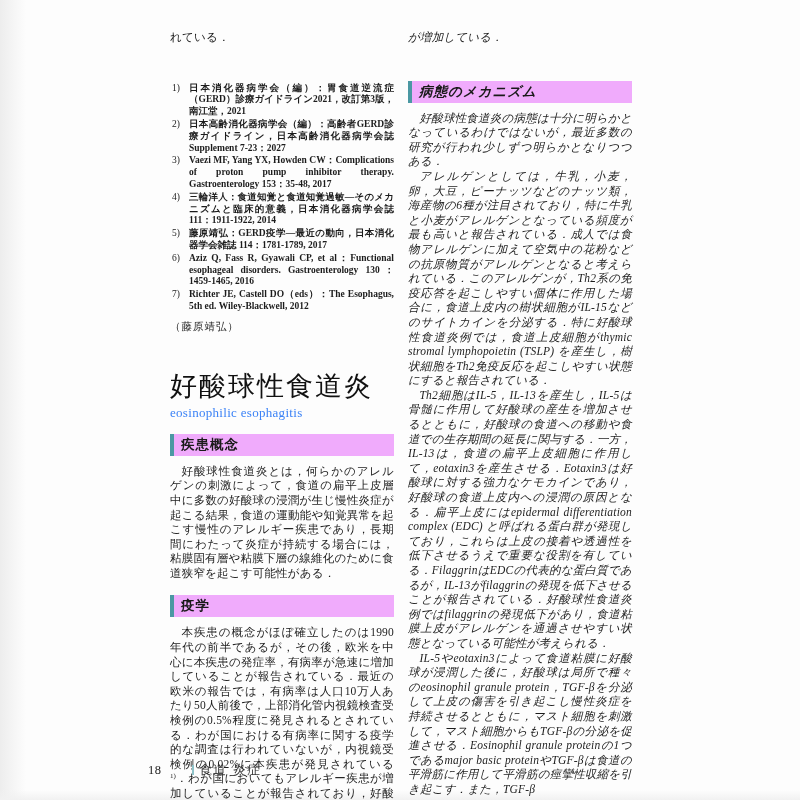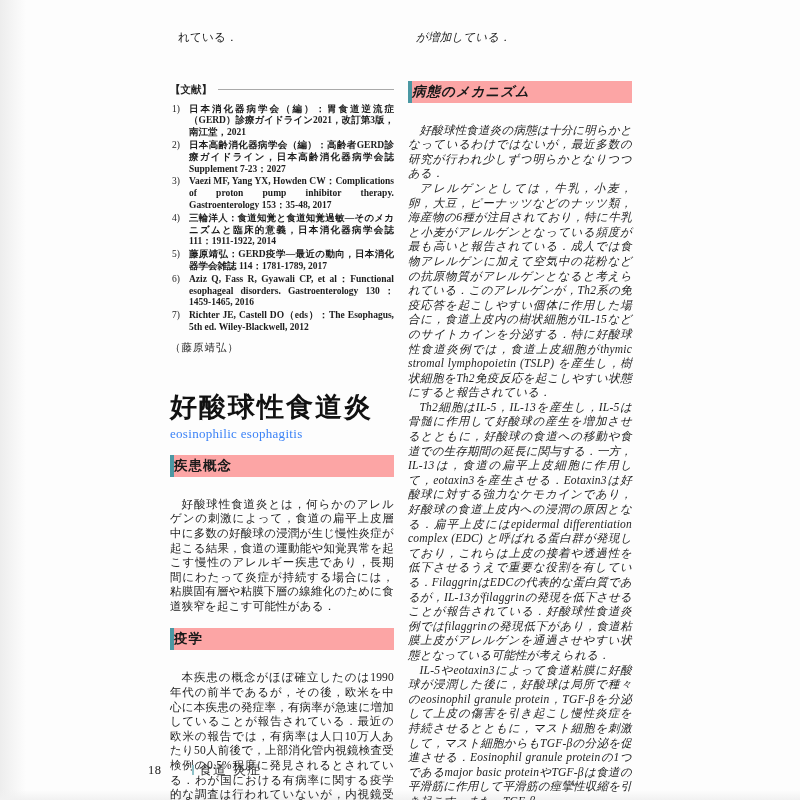--- a/index.html
+++ b/index.html
@@ -36,21 +36,21 @@
   .col-right { left: 408px; font-style: italic; }
 
   .body-text {
     margin: 0;
     font-size: 11.5px;
     line-height: 14.6px;
     text-align: justify;
     letter-spacing: 0.2px;
   }
   .indent { text-indent: 1em; }
-  .carryover { text-indent: 0; margin-left: 8px; }
+  .carryover { text-indent: 0; }
 
   
   .ref-block { margin-top: 38px; }
   .ref-header {
     display: flex;
     align-items: center;
     gap: 6px;
   }
   .ref-heading {
     font-family: "Liberation Sans", "DejaVu Sans", sans-serif;
@@ -85,45 +85,46 @@
     margin: 7px 0 0 0;
     font-size: 10.5px;
     letter-spacing: 1px;
   }
 
   
   .article-title-block { margin-top: 36px; }
   .article-title {
     margin: 0;
     font-size: 27px;
-    font-weight: 700;
+    font-weight: 400;
     letter-spacing: 2px;
     line-height: 32px;
     color: #111;
   }
   .article-subtitle {
     margin-top: 3px;
     font-size: 13px;
     color: #3b82f6;
     letter-spacing: 0.3px;
   }
 
   
   .section-header {
     margin-top: 13px;
-    background: #fca5a5;
+    background: #f0abfc;
     border-left: 4px solid #4b98a3;
     font-family: "Liberation Sans", "DejaVu Sans", sans-serif;
     font-weight: bold;
     font-size: 13.5px;
     line-height: 22px;
+    padding-left: 7px;
     color: #1a1a1a;
     letter-spacing: 1px;
   }
-  .section-body { margin-top: 20px; }
+  .section-body { margin-top: 8px; }
   .gap-before { margin-top: 15px; }
 
   .ref-mark {
     font-size: 7px;
     line-height: 0;
     vertical-align: 4px;
     letter-spacing: 0;
   }
 
   
@@ -157,24 +158,20 @@
 <body>
 
 <div class="page-edge-left"></div>
 <div class="page-edge-bottom"></div>
 
 <div class="col col-left">
 
   <p class="body-text carryover">れている．</p>
 
   <div class="ref-block">
-    <div class="ref-header">
-      <span class="ref-heading">【文献】</span>
-      <span class="ref-rule"></span>
-    </div>
     <ol class="ref-list">
       <li class="ref-item">
         <span class="ref-num">1)</span>
         <span class="ref-text">日本消化器病学会（編）：胃食道逆流症（GERD）診療ガイドライン2021，改訂第3版，南江堂，2021</span>
       </li>
       <li class="ref-item">
         <span class="ref-num">2)</span>
         <span class="ref-text">日本高齢消化器病学会（編）：高齢者GERD診療ガイドライン，日本高齢消化器病学会誌 Supplement 7-23：2027</span>
       </li>
       <li class="ref-item">

